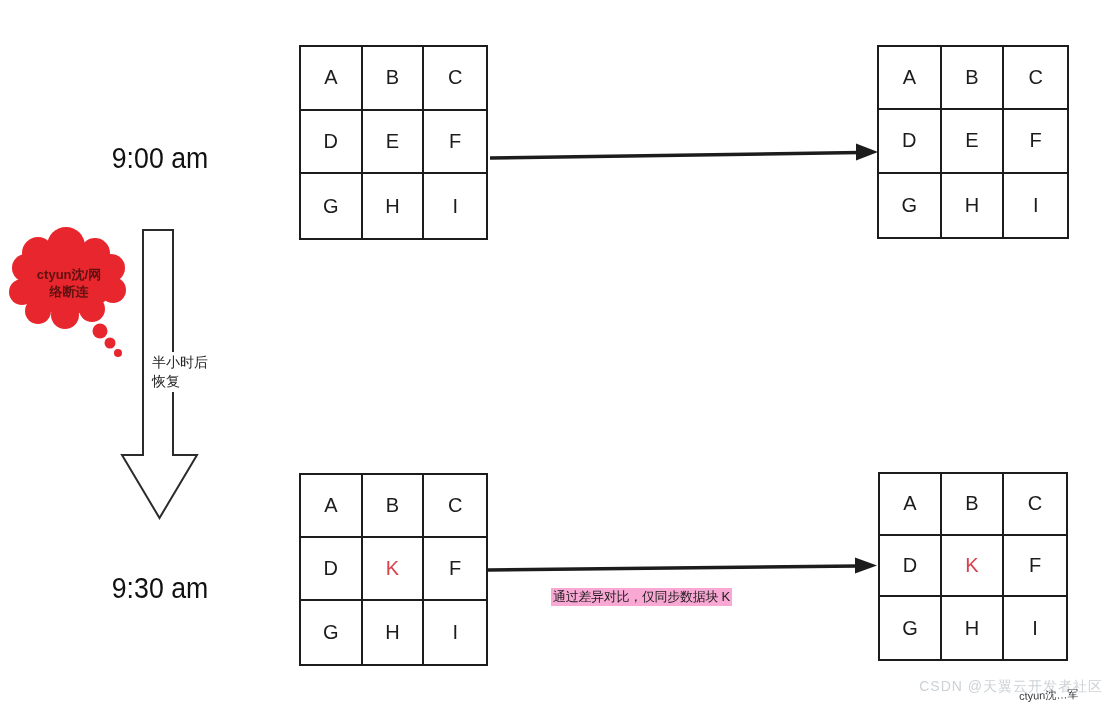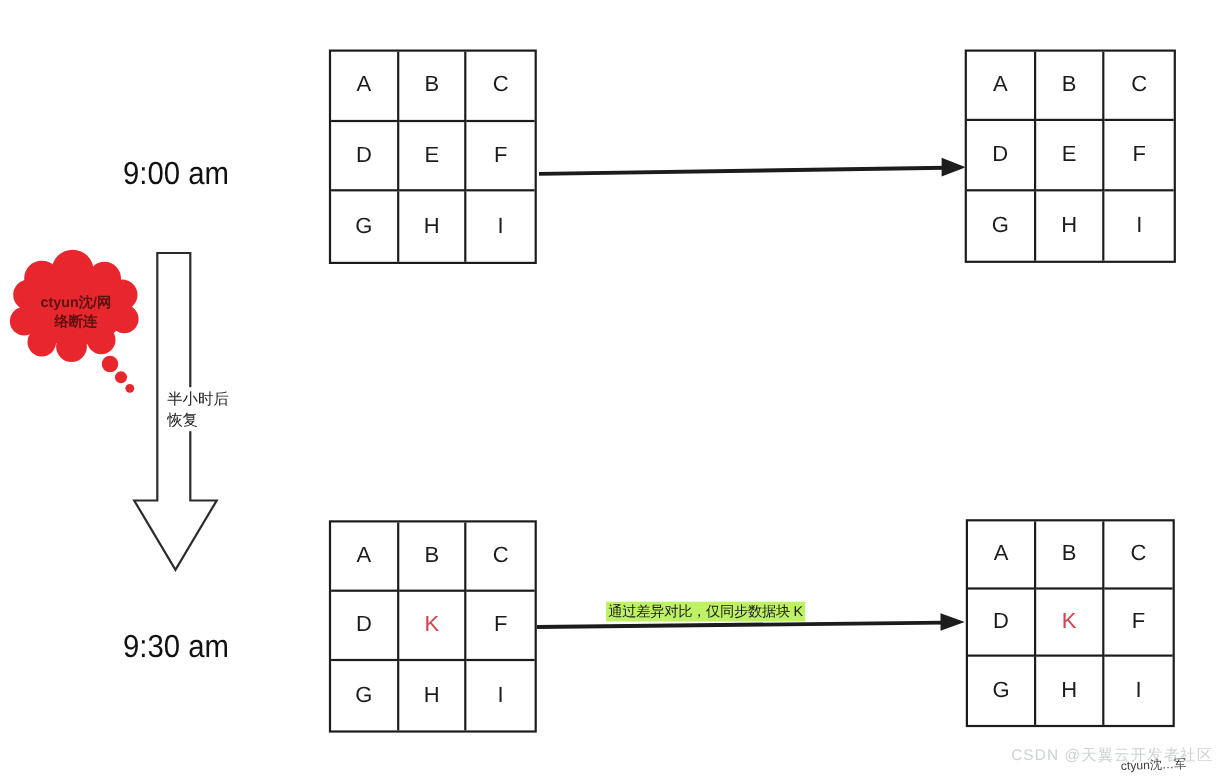--- a/index.html
+++ b/index.html
@@ -29,22 +29,22 @@
     position:absolute;left:160px;top:352px;transform:translateX(-50%);
     font-size:14px;line-height:19px;color:#222;
     background:#ffffff;padding:1px 3px;z-index:3;white-space:nowrap;margin-left:20px;
   }
   .bubble-text{
     position:absolute;left:69px;transform:translateX(-50%);
     text-align:center;font-size:13px;font-weight:700;color:#5e1111;
     z-index:3;white-space:nowrap;
   }
   .sync-label{
-    position:absolute;left:551px;top:547px;font-size:13px;letter-spacing:-.3px;
-    color:#1c1c1c;background:#bef264;padding:0 2px;z-index:3;white-space:nowrap;
+    position:absolute;left:551px;top:588px;font-size:13px;letter-spacing:-.3px;
+    color:#1c1c1c;background:#f9a8d4;padding:0 2px;z-index:3;white-space:nowrap;
   }
   .wm-csdn{
     position:absolute;right:4px;top:678px;font-size:14px;color:#cdd2d6;
     letter-spacing:1px;z-index:4;white-space:nowrap;
   }
   .wm-author{
     position:absolute;left:1019px;top:688px;font-size:11px;color:#3a3a3a;
     transform:rotate(-2deg);z-index:5;white-space:nowrap;
   }
 </style>

